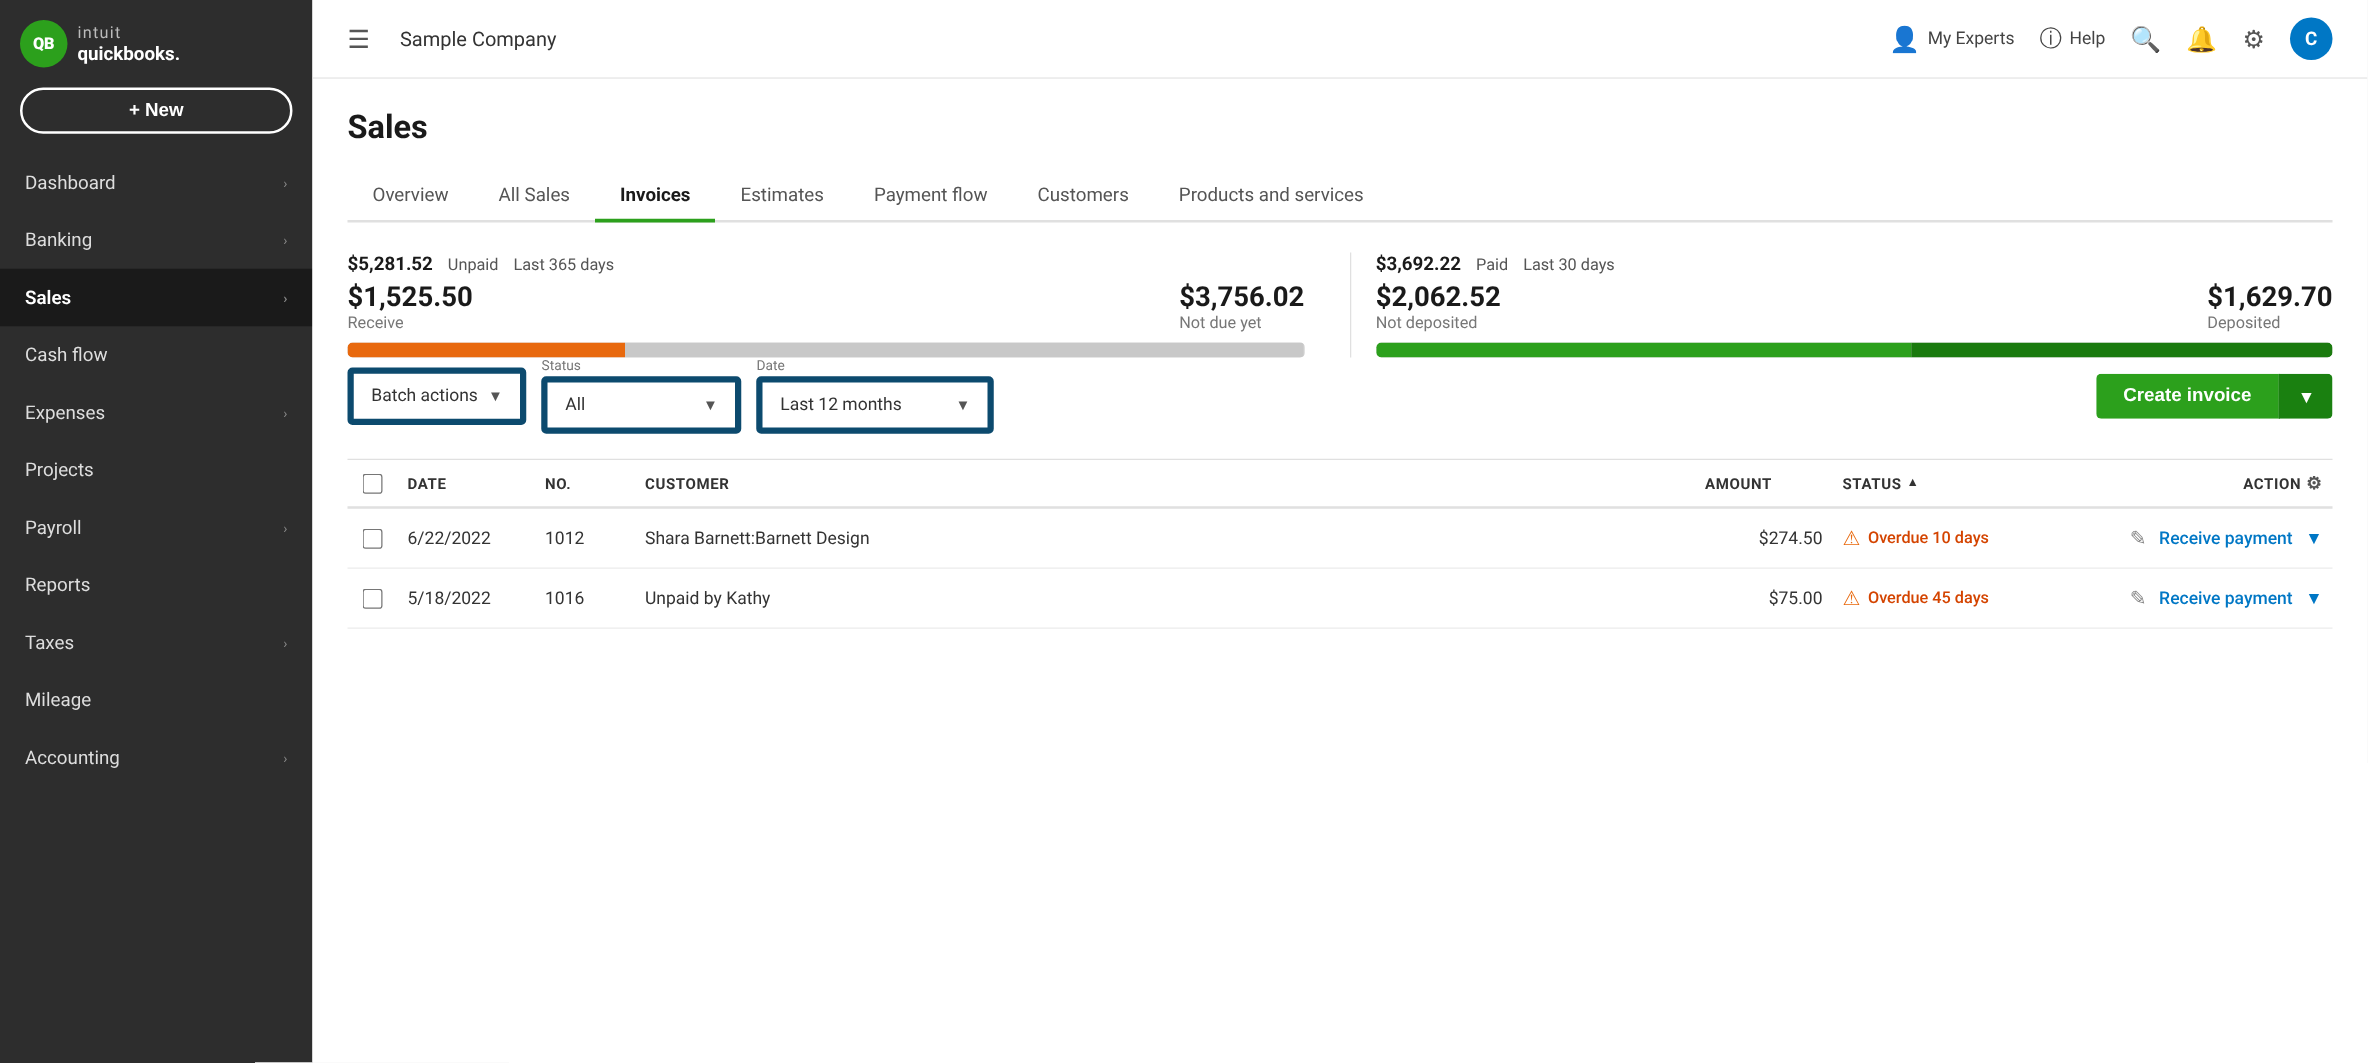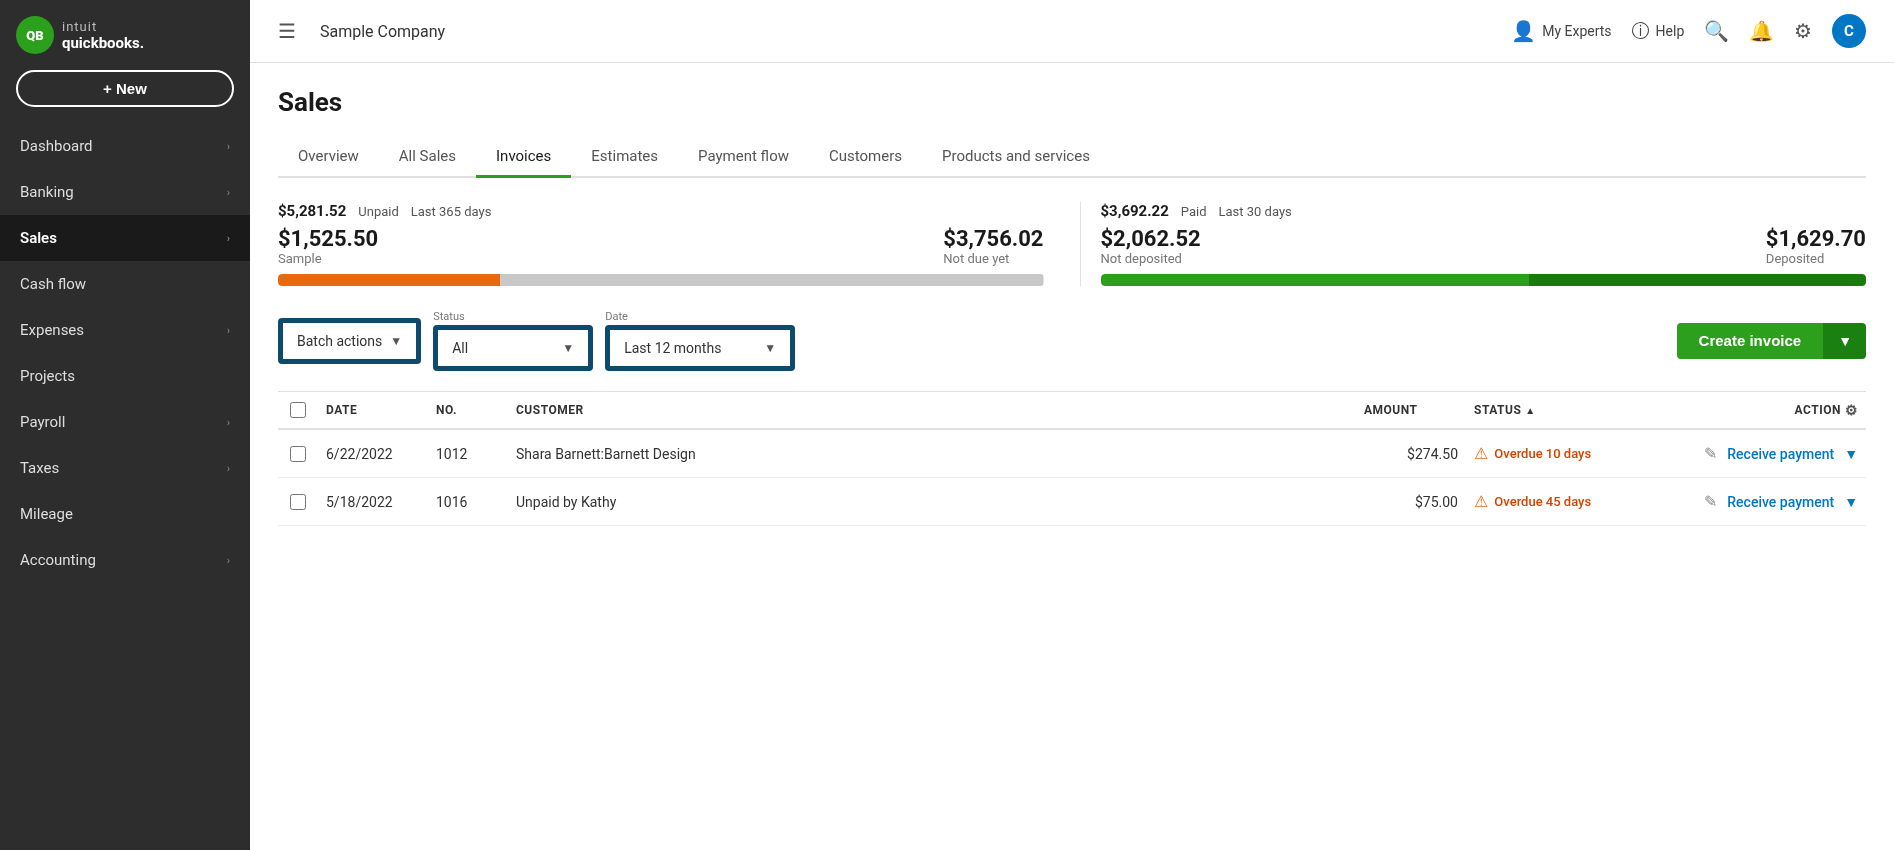--- a/index.html
+++ b/index.html
@@ -110,29 +110,28 @@
     .tab {
       padding: 10px 20px;
       font-size: 15px;
       color: #555;
       cursor: pointer;
       border-bottom: 3px solid transparent;
       margin-bottom: -2px;
     }
     .tab.active {
       color: #1a1a1a;
-      font-weight: 400;
+      font-weight: 700;
       border-bottom: 3px solid #2ca01c;
     }
 
     
     #summary-section {
       display: flex;
       gap: 16px;
-      margin-bottom: 24px;
     }
     .summary-block {
       flex: 1;
       padding: 0 20px 0 0;
     }
     .summary-block:last-child { padding-right: 0; }
     .summary-block + .summary-block { border-left: 1px solid #e0e0e0; padding-left: 20px; }
     .summary-header { display: flex; gap: 12px; align-items: baseline; margin-bottom: 6px; }
     .summary-amount-label { font-size: 15px; font-weight: 700; color: #1a1a1a; }
     .summary-status-label { font-size: 13px; color: #555; font-weight: 400; }
@@ -269,20 +268,23 @@
         <span class="chevron-right">›</span>
       </div>
       <div class="sidebar-item">
         <span class="sidebar-item-label">Projects</span>
       </div>
       <div class="sidebar-item">
         <span class="sidebar-item-label">Payroll</span>
         <span class="chevron-right">›</span>
       </div>
       <div class="sidebar-item">
+        <span class="sidebar-item-label">Reports</span>
+      </div>
+      <div class="sidebar-item">
         <span class="sidebar-item-label">Taxes</span>
         <span class="chevron-right">›</span>
       </div>
       <div class="sidebar-item">
         <span class="sidebar-item-label">Mileage</span>
       </div>
       <div class="sidebar-item">
         <span class="sidebar-item-label">Accounting</span>
         <span class="chevron-right">›</span>
       </div>
@@ -328,21 +330,21 @@
 
       <div class="summary-block">
         <div class="summary-header">
           <span class="summary-amount-label">$5,281.52</span>
           <span class="summary-status-label">Unpaid</span>
           <span class="summary-period">Last 365 days</span>
         </div>
         <div class="summary-values">
           <div class="summary-value-item">
             <div class="value">$1,525.50</div>
-            <div class="label">Sample</div>
+            <div class="label">Receive</div>
           </div>
           <div class="summary-value-item right">
             <div class="value">$3,756.02</div>
             <div class="label">Not due yet</div>
           </div>
         </div>
         <div class="progress-bar-wrap">
           <div class="progress-bar-orange" style="width:29%;"></div>
           <div class="progress-bar-gray" style="width:71%;"></div>
         </div>

